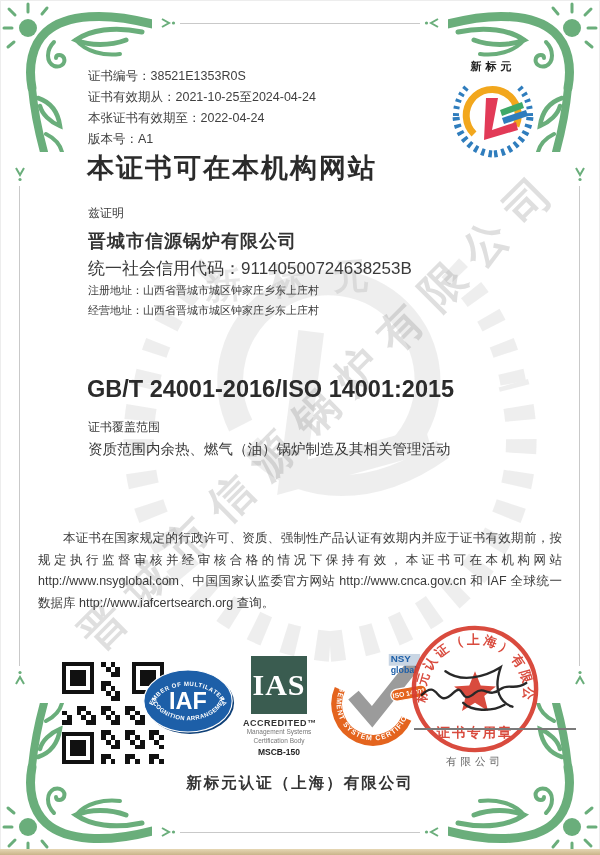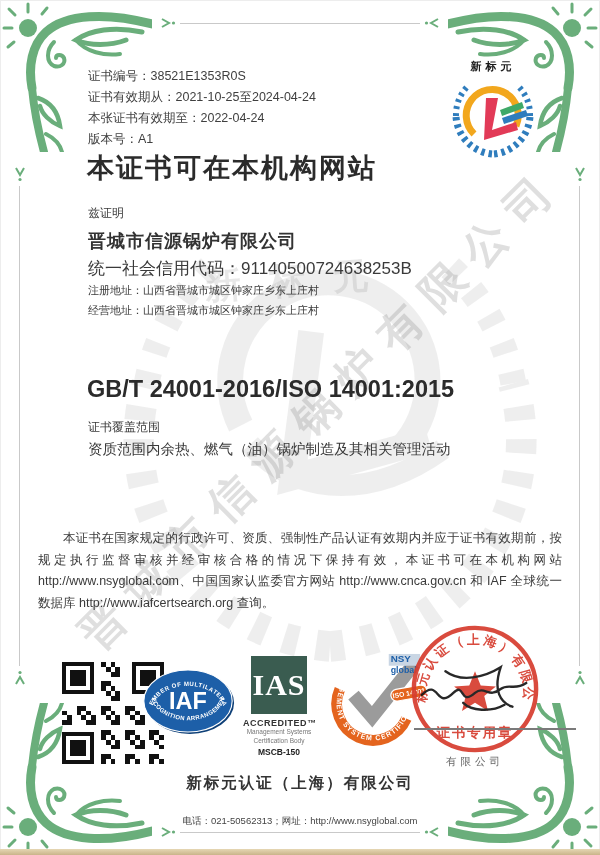--- a/index.html
+++ b/index.html
@@ -391,16 +391,15 @@
     <g fill="none" stroke="#161616" stroke-width="2.4" stroke-linecap="round">
       <path d="M16,76 C34,58 30,92 48,74 C60,62 54,88 70,74 C80,66 84,80 96,70 C104,64 110,72 122,64"></path>
       <path d="M40,52 C56,64 80,58 96,48 C88,72 96,84 108,88"></path>
       <path d="M58,84 C66,92 86,94 100,86"></path>
     </g>
   </svg>
   <div class="abs sig-line"></div>
   <div class="abs signer">有限公司</div>
 
   <div class="abs f-company">新标元认证（上海）有限公司</div>
-  <div class="abs f-contact">电话：021-50562313；网址：http://www.nsyglobal.com</div>
 
   <div class="abs bottom-strip"></div>
 </div>
 
 </body></html>

